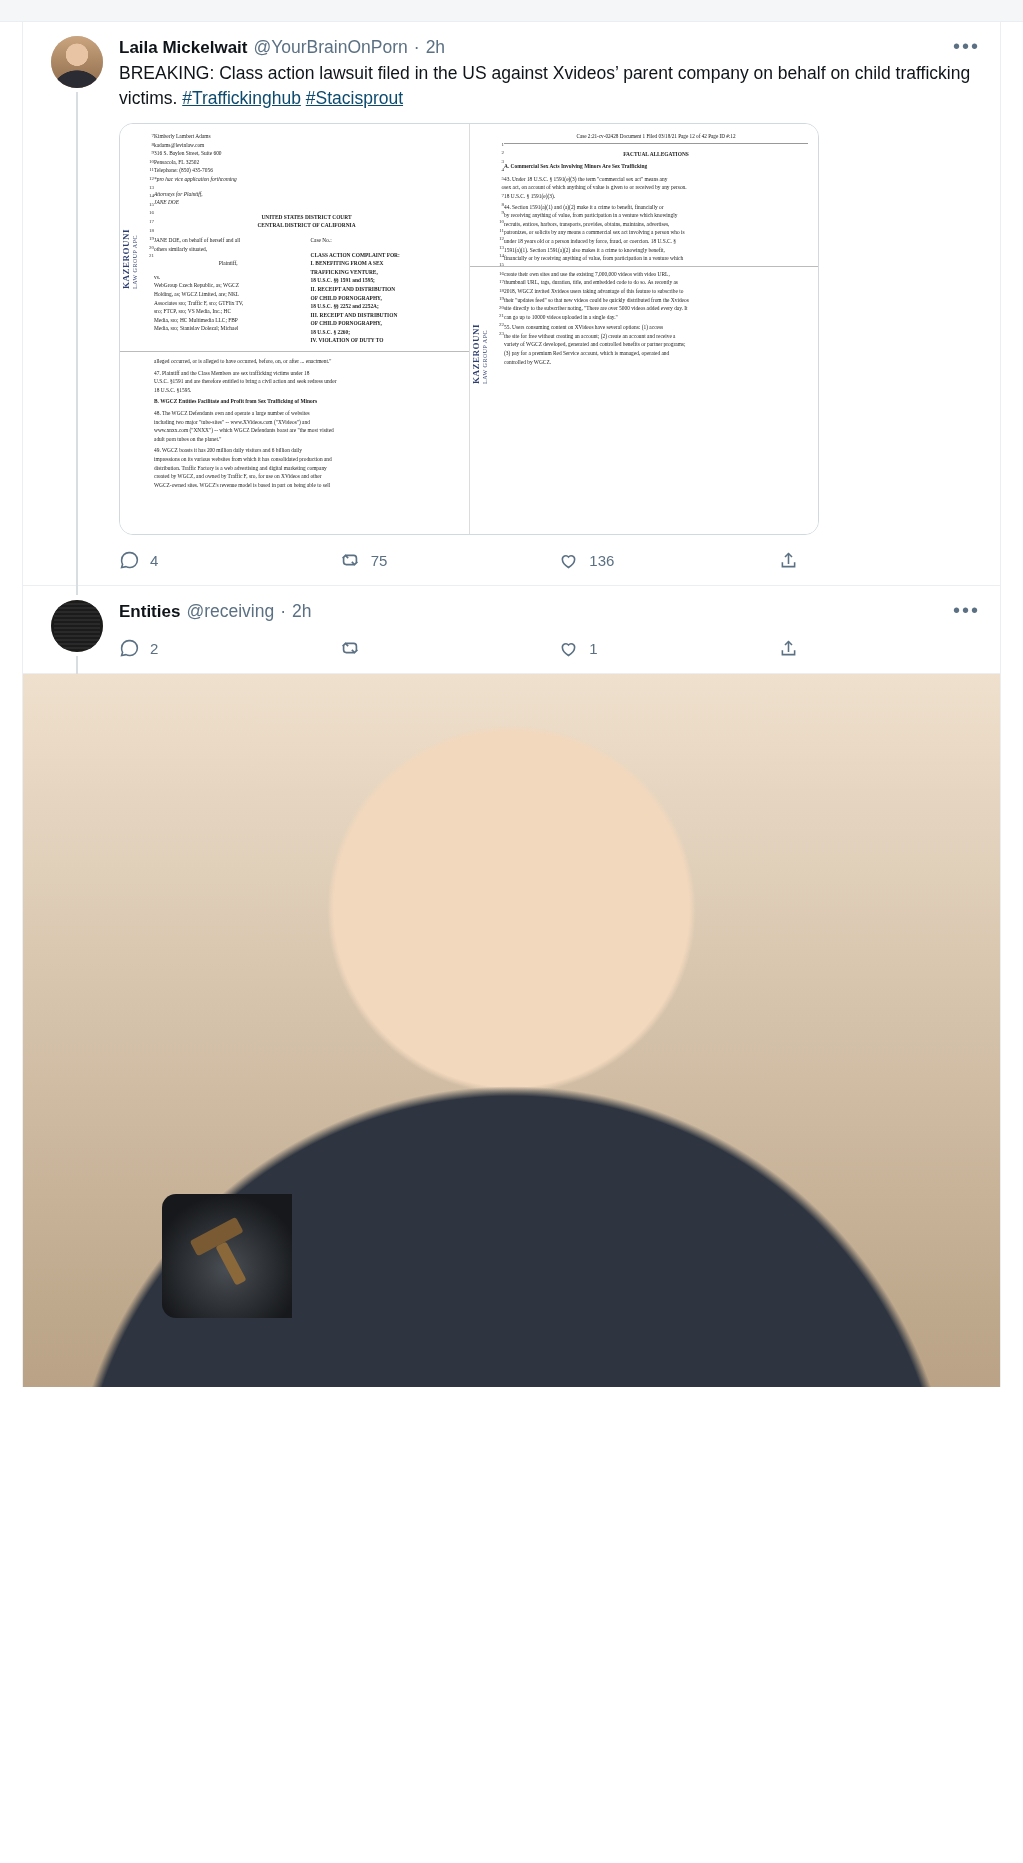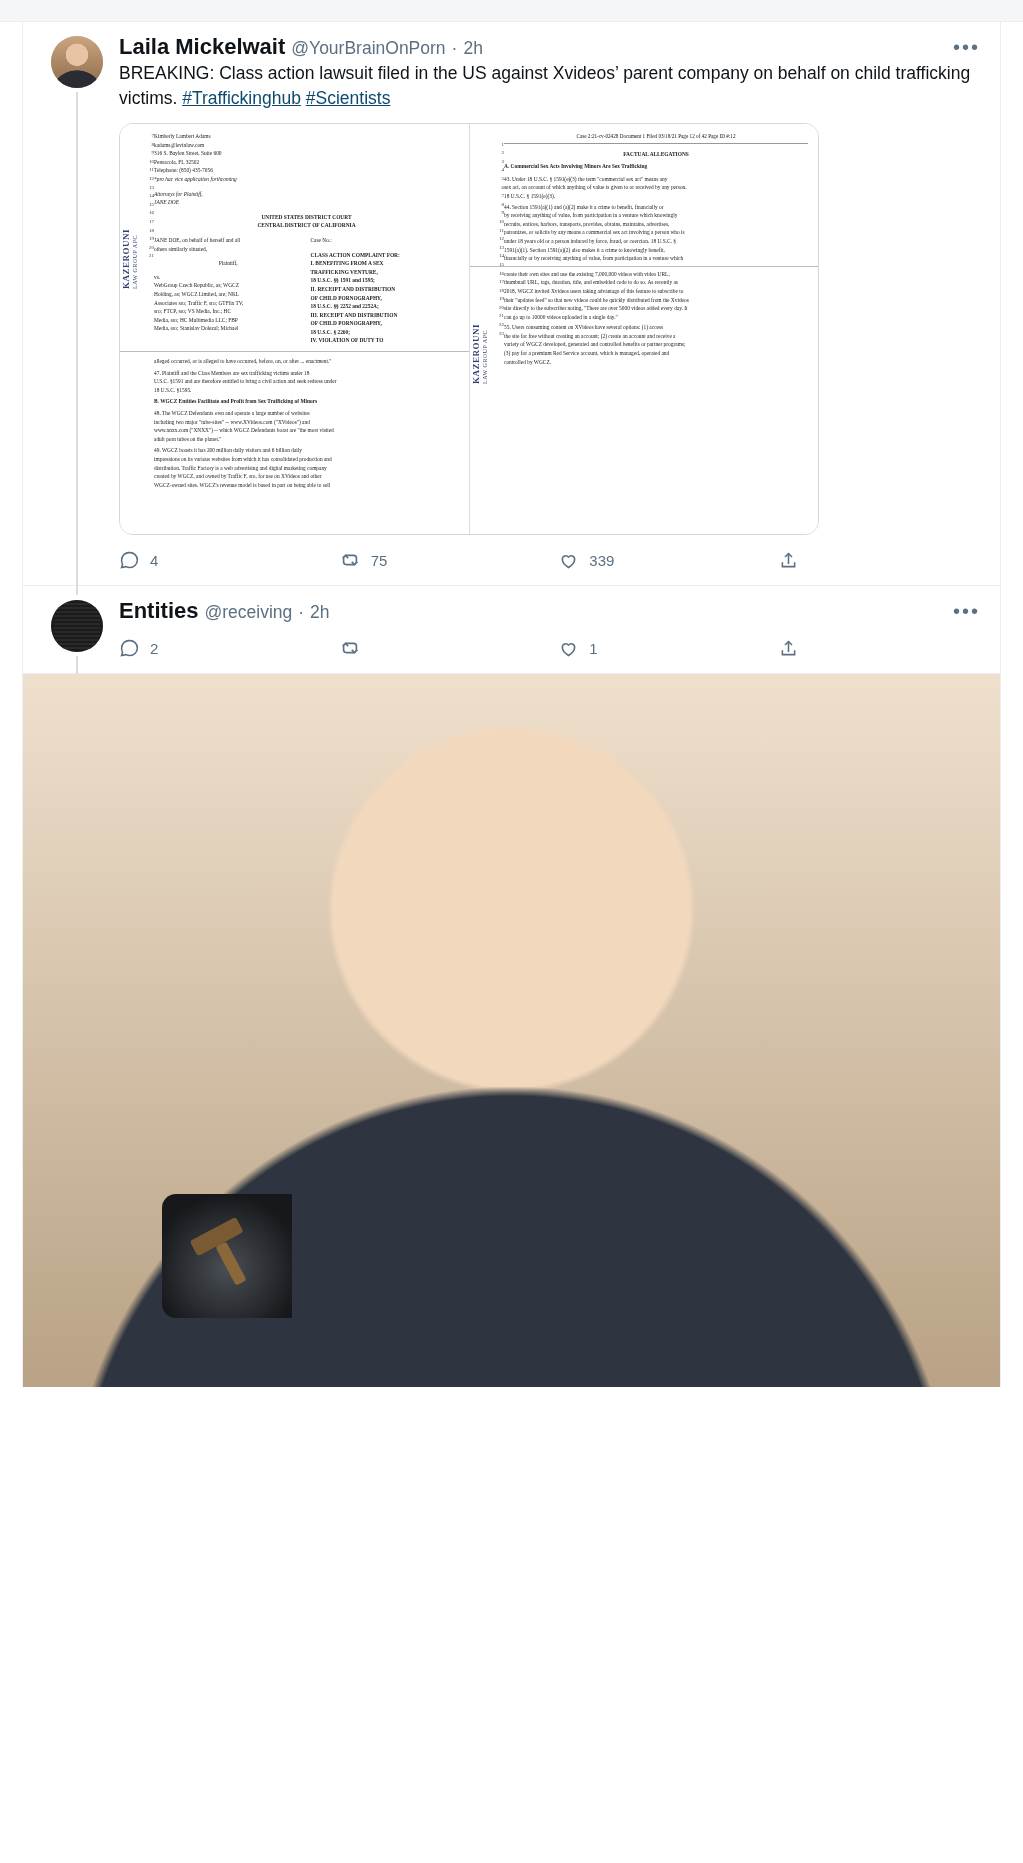--- a/index.html
+++ b/index.html
@@ -66,21 +66,21 @@
   .headline {
     display: flex;
     align-items: baseline;
     gap: 6px;
     font-size: 17.5px;
     line-height: 22px;
   }
   .name {
     font-weight: bold;
     color: #0f1419;
-    font-size: 22px;
+    font-size: 17px;
   }
   .handle, .dot, .time {
     color: #5b7083;
     font-size: 17.5px;
     font-weight: normal;
   }
   .more-btn {
     margin-left: auto;
     color: #5b7083;
     font-size: 20px;
@@ -303,21 +303,21 @@
       </div>
       <div class="body-col">
         <div class="headline">
           <span class="name">Laila Mickelwait</span>
           <span class="handle">@YourBrainOnPorn</span>
           <span class="dot">·</span>
           <span class="time">2h</span>
           <span class="more-btn">•••</span>
         </div>
         <div class="tweet-text">
-          <span>BREAKING: Class action lawsuit filed in the US against Xvideos’ parent company on behalf on child trafficking victims. </span><a class="link" href="#">#Traffickinghub</a> <a class="link" href="#">#Scientists</a>
+          <span>BREAKING: Class action lawsuit filed in the US against Xvideos’ parent company on behalf on child trafficking victims. </span><a class="link" href="#">#Traffickinghub</a> <a class="link" href="#">#Stacisprout</a>
         </div>
 
         <div class="doc-card">
           <div class="doc-inner">
 
             <div class="doc-page">
               <div class="doc-stamp">
                 <span>KAZEROUNI</span><small>LAW GROUP APC</small>
               </div>
               <div class="doc-gutter">
@@ -436,21 +436,21 @@
                 <path d="M4 10l3-3 3 3"></path>
                 <path d="M17 17H8a3 3 0 0 1-3-3V9"></path>
                 <path d="M20 14l-3 3-3-3"></path>
               </svg>
             <span>75</span>
           </div>
           <div class="action">
             <svg width="21" height="21" viewBox="0 0 24 24" fill="none" stroke="#5b7083" stroke-width="1.8">
                 <path d="M12 20s-7-4.4-7-9.1A4 4 0 0 1 12 8a4 4 0 0 1 7 2.9C19 15.6 12 20 12 20z"></path>
               </svg>
-            <span>339</span>
+            <span>136</span>
           </div>
           <div class="action share">
             <svg width="21" height="21" viewBox="0 0 24 24" fill="none" stroke="#5b7083" stroke-width="1.8">
                 <path d="M12 16V4"></path>
                 <path d="M8 8l4-4 4 4"></path>
                 <path d="M5 14v5h14v-5"></path>
               </svg>
             <span></span>
           </div>
         </div>

